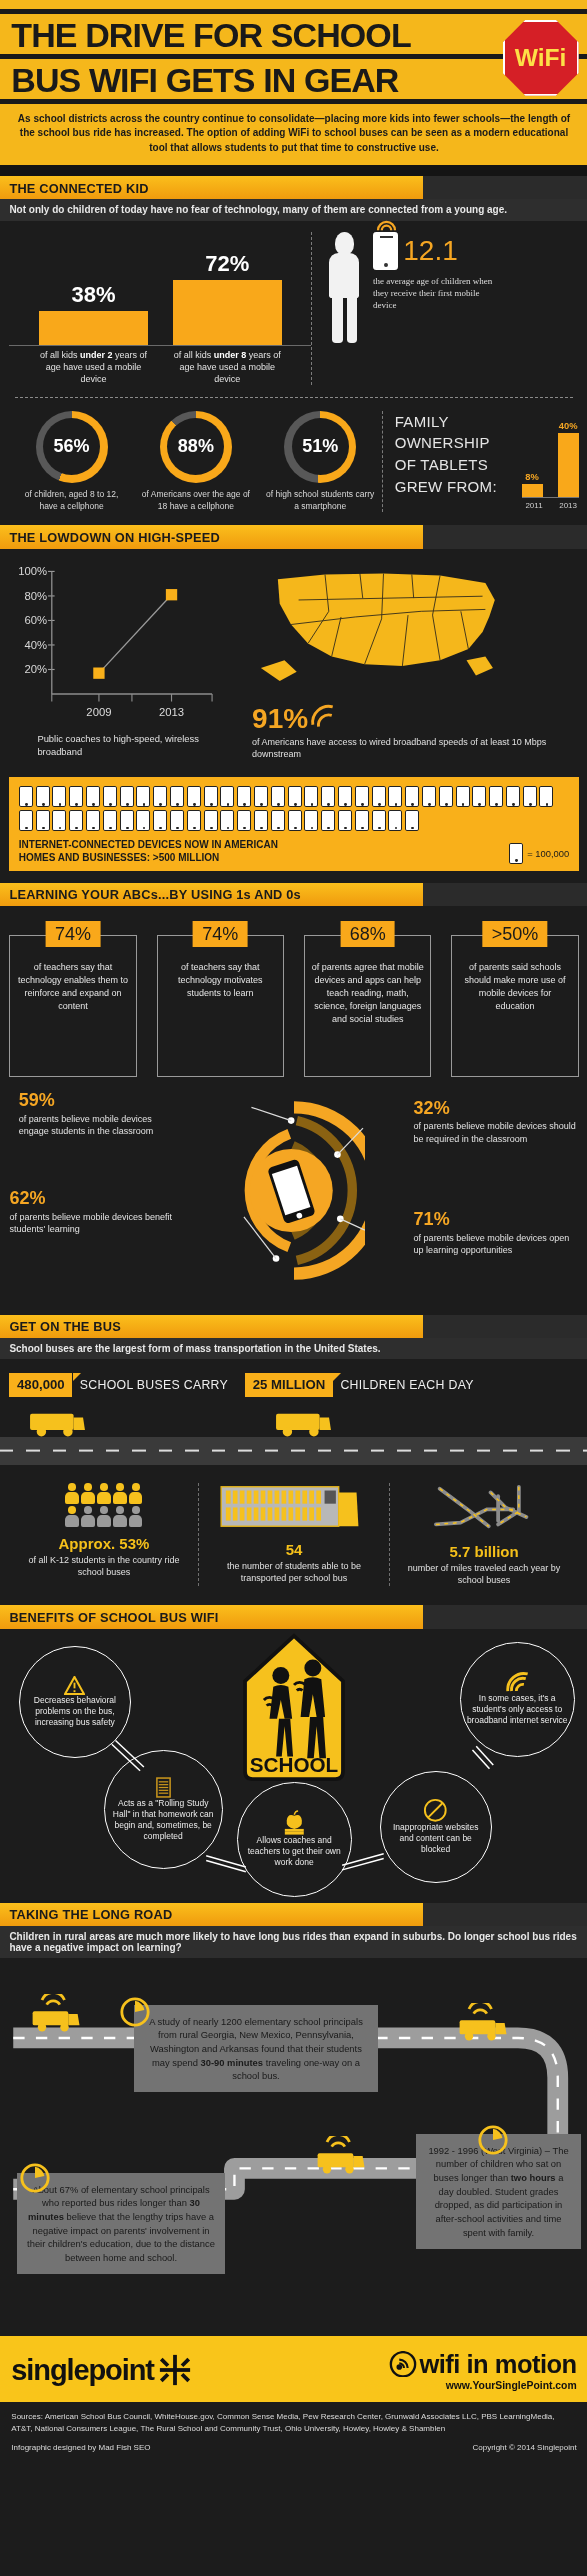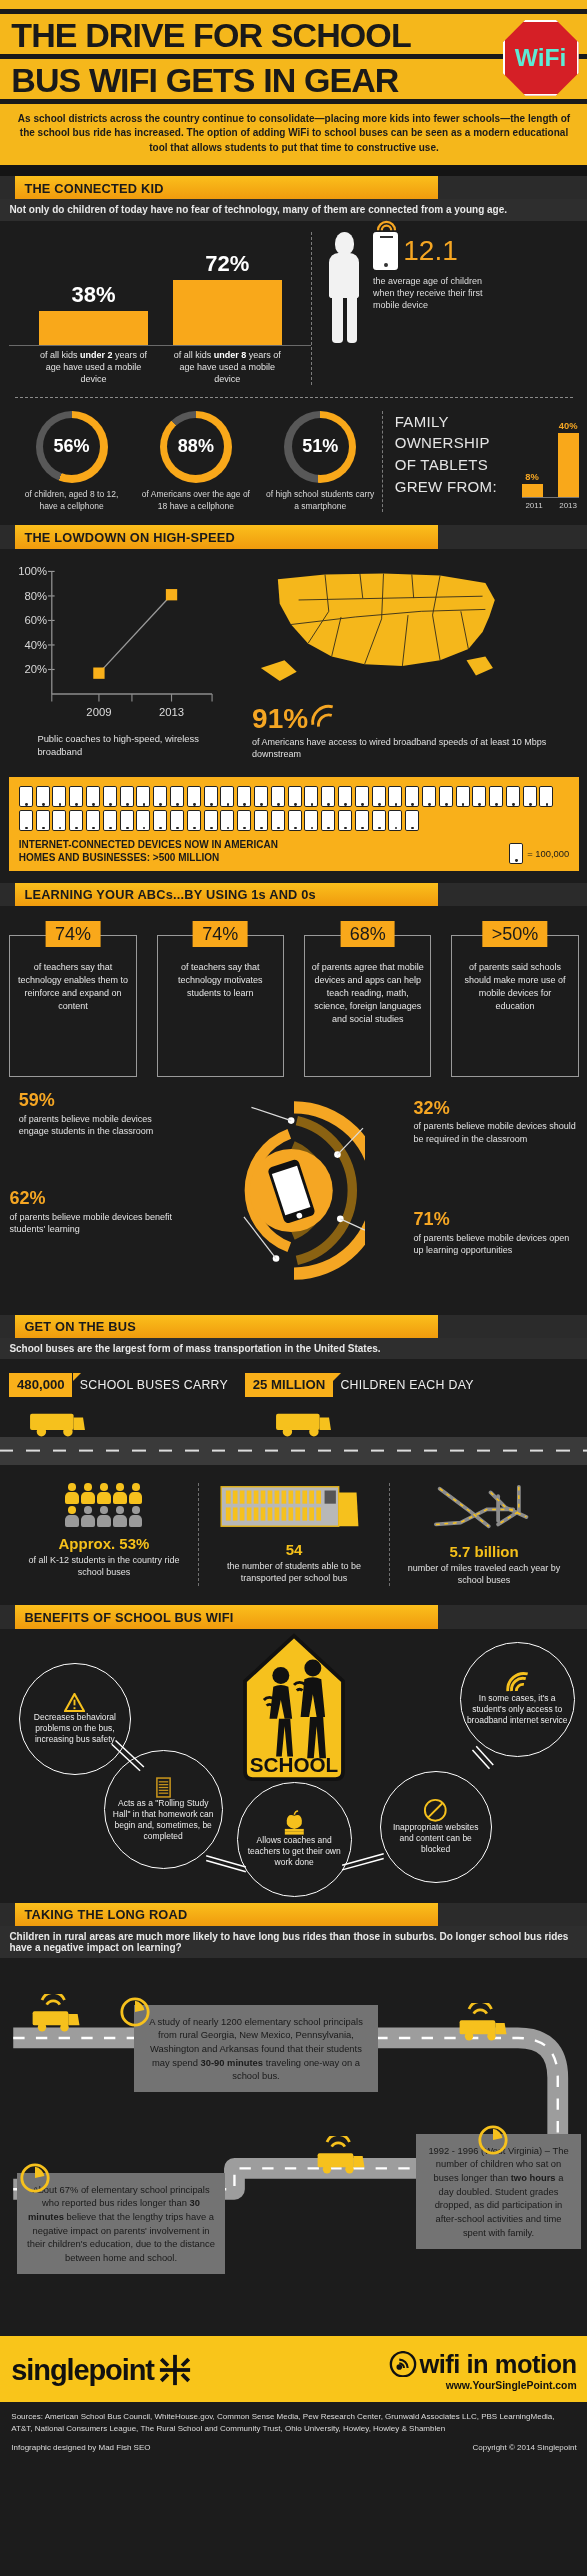--- a/index.html
+++ b/index.html
@@ -14,39 +14,38 @@
   .header { background:#f5b71b; padding:9.4px 0 0 0; }
   .hdr-rule { height:4.7px; background:#1a1a1a; width:100%; }
   .hdr-line {
     font-size:34px; font-weight:bold; letter-spacing:-0.9px;
     color:#1a1a1a; padding:3.8px 11.3px 1.9px 11.3px; line-height:1.02;
     font-family:"Liberation Sans", sans-serif;
   }
   .hdr-wrap { position:relative; }
   .stopsign {
     position:absolute; right:9.4px; top:5.7px; width:76px; height:76px;
-    background:#d51f26; color:#5eead4; font-weight:bold; font-size:24.6px;
+    background:#d51f26; color:#fde047; font-weight:bold; font-size:24.6px;
     display:flex; align-items:center; justify-content:center;
     clip-path:polygon(30% 0,70% 0,100% 30%,100% 70%,70% 100%,30% 100%,0 70%,0 30%);
     border:2.8px solid #fff;
   }
   .intro {
     background:#f5b71b; color:#1a1a1a; font-size:10px; font-weight:bold;
     line-height:1.45; text-align:center; padding:7.6px 13.2px 9.4px 13.2px;
   }
   .blackstrip { height:11.3px; background:#141414; }
 
   
   .sec-hd-wrap { background:#2b2b2b; }
   .sec-hd {
     background:linear-gradient(#fbbf1c,#f09b0d);
     color:#1a1a1a; font-size:12.8px; font-weight:bold;
     padding:4.7px 9.4px 3.8px 9.4px; width:72%;
     letter-spacing:0.2px;
-    margin-left:15px;
   }
   .sec-sub {
     background:#2e2e2e; color:#e8e8e8; font-size:10px;
     padding:4.7px 9.4px 5.7px 9.4px; font-weight:bold;
   }
   .sec-body { background:#1c1c1c; padding:11.3px 9.4px 13.2px 9.4px; }
 
   
   .ck-row { display:flex; }
   .ck-left { width:302px; padding-top:9.4px; }
@@ -62,21 +61,21 @@
   .ck-right { flex:1; border-left:1.9px dashed #7b7b7b; padding-left:13.2px; display:flex; gap:9.4px; }
   .person { width:38px; height:113px; position:relative; }
   .ph-head { position:absolute; left:9.4px; top:0; width:19px; height:23px; background:#f2f2f2; border-radius:50% 50% 45% 45%; }
   .ph-body { position:absolute; left:3.8px; top:21px; width:30px; height:45px; background:#f2f2f2; border-radius:9.4px 9.4px 2.8px 2.8px; }
   .ph-legL { position:absolute; left:6.6px; top:62px; width:10.4px; height:49px; background:#f2f2f2; border-radius:0 0 3.8px 3.8px;}
   .ph-legR { position:absolute; left:21px; top:62px; width:10.4px; height:49px; background:#f2f2f2; border-radius:0 0 3.8px 3.8px;}
   .phone-ico { width:24.6px; height:38px; background:#fff; border:1.9px solid #fff; border-radius:2.8px; position:relative; }
   .phone-ico:before{content:"";position:absolute;left:5.7px;top:2.8px;width:13.2px;height:1.9px;background:#333;}
   .phone-ico:after{content:"";position:absolute;left:10.4px;bottom:1.9px;width:3.8px;height:3.8px;background:#333;border-radius:50%;}
   .avgnum { font-size:28px; color:#f5a623; font-weight:normal; line-height:1; }
-  .avgtxt { font-size:9px; color:#dedede; line-height:1.35; margin-top:4.7px; max-width:123px;}
+  .avgtxt { font-size:9px; color:#dedede; line-height:1.35; margin-top:4.7px; max-width:123px;font-family:Liberation Serif, serif;}
 
   .dashrow { border-top:1.9px dashed #8a8a8a; margin:11.3px 5.7px 0 5.7px; }
 
   
   .donuts { display:flex; padding:13.2px 0 0 0; }
   .donut-area { width:373px; display:flex; justify-content:space-around;}
   .donut-item { text-align:center; width:112px; }
   .donut { width:72px; height:72px; border-radius:50%; margin:0 auto; display:flex; align-items:center; justify-content:center; }
   .donut-in { width:57px; height:57px; border-radius:50%; background:#1c1c1c; display:flex; align-items:center; justify-content:center;
               font-size:18px; font-weight:bold; color:#fff; }
@@ -646,21 +645,21 @@
         </g>
         <g stroke="#111" stroke-width="3" fill="none">
           <path d="M28 72 A8 8 0 0 1 40 72"></path>
             <path d="M31 78 A4 4 0 0 1 37 78"></path>
           <path d="M60 56 A8 8 0 0 1 72 56"></path>
             <path d="M63 62 A4 4 0 0 1 69 62"></path>
         </g>
         <text x="60" y="148" fill="#111" font-size="22" font-weight="bold" text-anchor="middle" font-family="Liberation Sans, sans-serif">SCHOOL</text>
       </svg>
 
-      <div class="bub" style="left:13.2px;top:34px;width:112px;height:112px;align-items:center;">
+      <div class="bub" style="left:13.2px;top:17px;width:112px;height:112px;align-items:center;">
         <svg width="21" height="19" viewBox="0 0 22 20">
           <path d="M11 1 L21 19 L1 19 Z" fill="none" stroke="#f6c11d" stroke-width="2.2"></path>
           <rect x="10" y="7" width="2" height="6" fill="#f6c11d"></rect>
             <rect x="10" y="15" width="2" height="2" fill="#f6c11d"></rect>
         </svg>
         <span>Decreases behavioral problems on the bus, increasing bus safety</span>
       </div>
       <div class="bub" style="left:98px;top:121px;width:119px;height:119px;">
         <svg width="17" height="21" viewBox="0 0 18 22">
           <rect x="2" y="1" width="14" height="20" fill="none" stroke="#c9961c" stroke-width="1.6"></rect>
@@ -709,21 +708,21 @@
             <path d="M356 255 L400 243"></path>
           <path d="M494 128 L512 148"></path>
             <path d="M498 124 L516 144"></path>
         </g>
       </svg>
     </div>
   </div>
 
   <div class="sec-hd-wrap">
     <div class="sec-hd">TAKING THE LONG ROAD</div>
-    <div class="sec-sub">Children in rural areas are much more likely to have long bus rides than those in suburbs. Do longer school bus rides have a negative impact on learning?</div>
+    <div class="sec-sub">Children in rural areas are much more likely to have long bus rides than expand in suburbs. Do longer school bus rides have a negative impact on learning?</div>
   </div>
   <div style="background:#1c1c1c;">
     <div class="lr-wrap">
       <svg style="position:absolute;left:0;top:9.4px;" width="588" height="312" viewBox="0 0 622 330">
         <path d="M14 74 L548 74 Q590 74 590 116 L590 176 Q590 212 548 212 L248 212 L248 234 L14 234" stroke="#9d9d9d" stroke-width="22" fill="none" stroke-linejoin="round"></path>
         <path d="M14 74 L548 74 Q590 74 590 116 L590 176 Q590 212 548 212 L248 212 L248 234 L14 234" stroke="#fff" stroke-width="2.5" fill="none" stroke-dasharray="12 12"></path>
       </svg>
 
       <svg style="position:absolute;left:26.5px;top:36px;" width="60" height="42" viewBox="0 0 64 44">
         <path d="M16 6 A13 13 0 0 1 40 6" stroke="#f6c11d" stroke-width="3" fill="none"></path>

